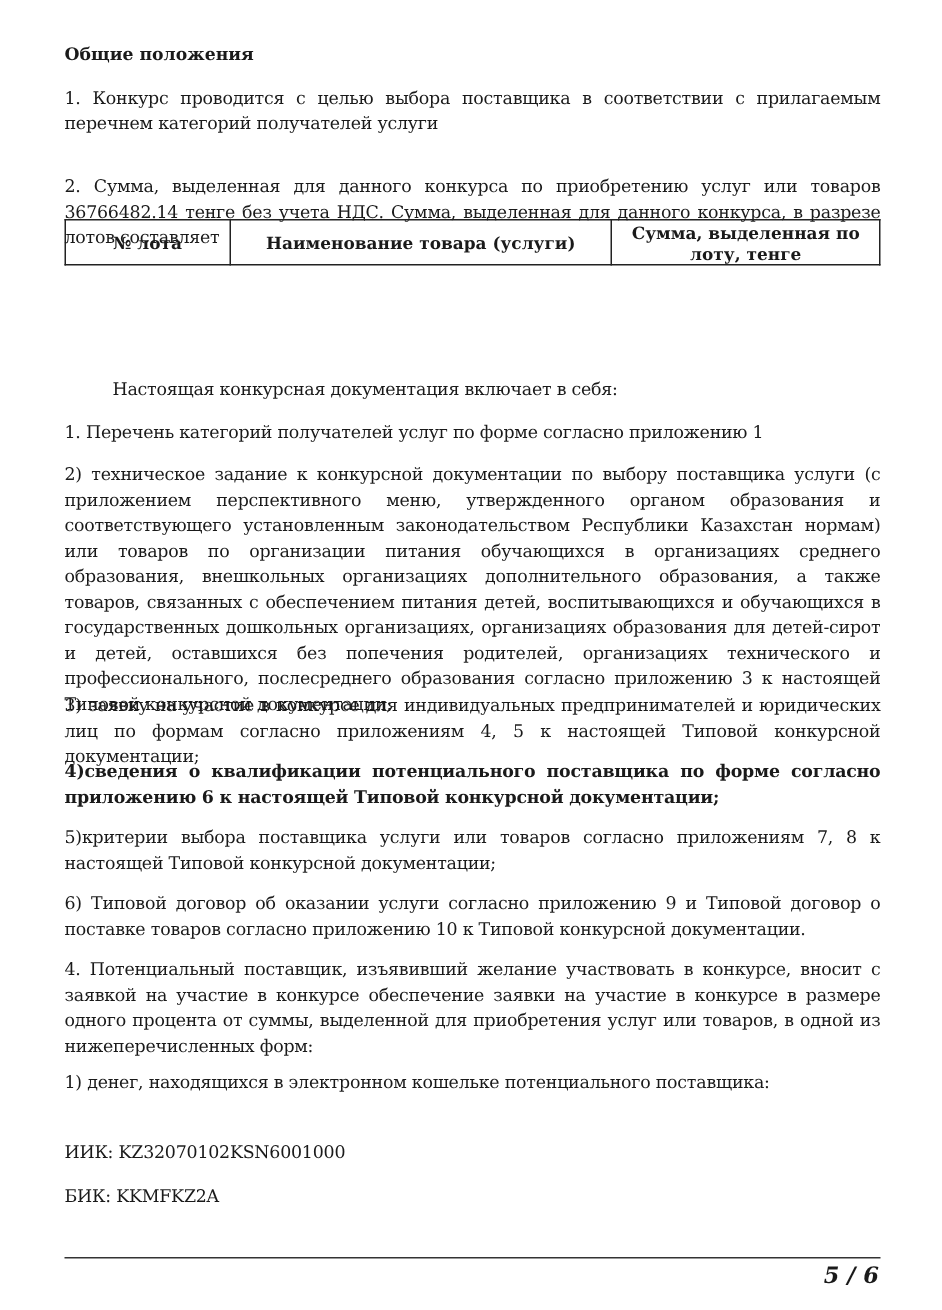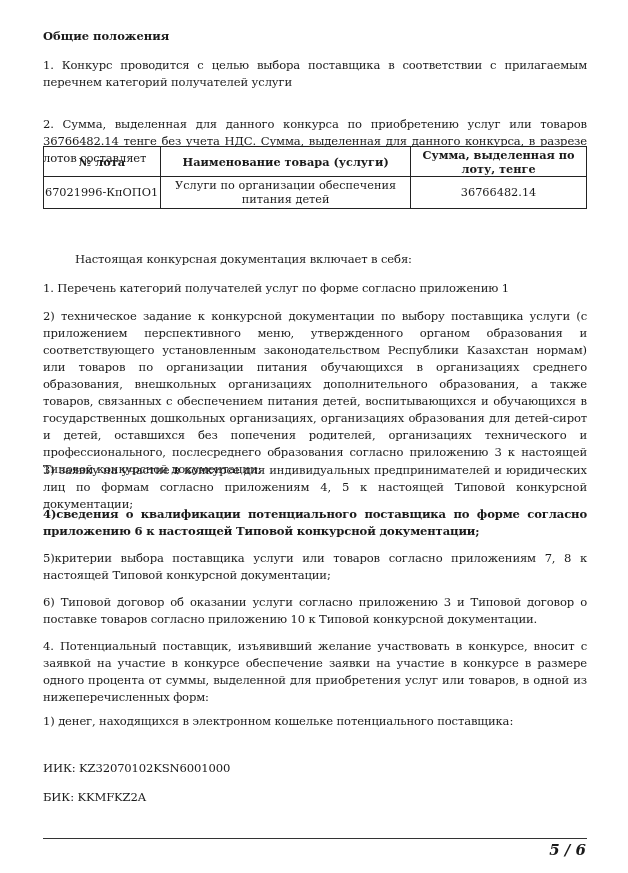--- a/index.html
+++ b/index.html
@@ -52,35 +52,30 @@
       <col style="width:110px">
       <col style="width:255px">
       <col style="width:179px">
     </colgroup>
     <tbody>
         <tr>
       <th>№ лота</th>
       <th>Наименование товара (услуги)</th>
       <th>Сумма, выделенная по лоту, тенге</th>
     </tr>
-    <tr>
-      <td class="lot">67021996-КпОПО1</td>
-      <td>Услуги по организации обеспечения питания детей</td>
-      <td>36766482.14</td>
-    </tr>
   </tbody>
     </table>
 
   <div class="para left" style="top:251px;margin-left:32px;">Настоящая конкурсная документация включает в себя:</div>
   <div class="para left" style="top:280px;">1. Перечень категорий получателей услуг по форме согласно приложению 1</div>
   <div class="para" style="top:308px;">2) техническое задание к конкурсной документации по выбору поставщика услуги (с приложением перспективного меню, утвержденного органом образования и соответствующего установленным законодательством Республики Казахстан нормам) или товаров по организации питания обучающихся в организациях среднего образования, внешкольных организациях дополнительного образования, а также товаров, связанных с обеспечением питания детей, воспитывающихся и обучающихся в государственных дошкольных организациях, организациях образования для детей-сирот и детей, оставшихся без попечения родителей, организациях технического и профессионального, послесреднего образования согласно приложению 3 к настоящей Типовой конкурсной документации;</div>
   <div class="para" style="top:462px;">3) заявку на участие в конкурсе для индивидуальных предпринимателей и юридических лиц по формам согласно приложениям 4, 5 к настоящей Типовой конкурсной документации;</div>
   <div class="para" style="top:506px;font-weight:bold;">4)сведения о квалификации потенциального поставщика по форме согласно приложению 6 к настоящей Типовой конкурсной документации;</div>
   <div class="para" style="top:550px;">5)критерии выбора поставщика услуги или товаров согласно приложениям 7, 8 к настоящей Типовой конкурсной документации;</div>
-  <div class="para" style="top:594px;">6) Типовой договор об оказании услуги согласно приложению 3 и Типовой договор о поставке товаров согласно приложению 10 к Типовой конкурсной документации.</div>
+  <div class="para" style="top:594px;">6) Типовой договор об оказании услуги согласно приложению 9 и Типовой договор о поставке товаров согласно приложению 10 к Типовой конкурсной документации.</div>
   <div class="para" style="top:638px;">4. Потенциальный поставщик, изъявивший желание участвовать в конкурсе, вносит с заявкой на участие в конкурсе обеспечение заявки на участие в конкурсе в размере одного процента от суммы, выделенной для приобретения услуг или товаров, в одной из нижеперечисленных форм:</div>
   <div class="para left" style="top:713px;">1) денег, находящихся в электронном кошельке потенциального поставщика:</div>
   <div class="para left" style="top:760px;">ИИК: KZ32070102KSN6001000</div>
   <div class="para left" style="top:789px;">БИК: KKMFKZ2A</div>
 </div>
 
 <div class="footer-line"></div>
 <div class="page-num">5 / 6</div>
 
 </body></html>

